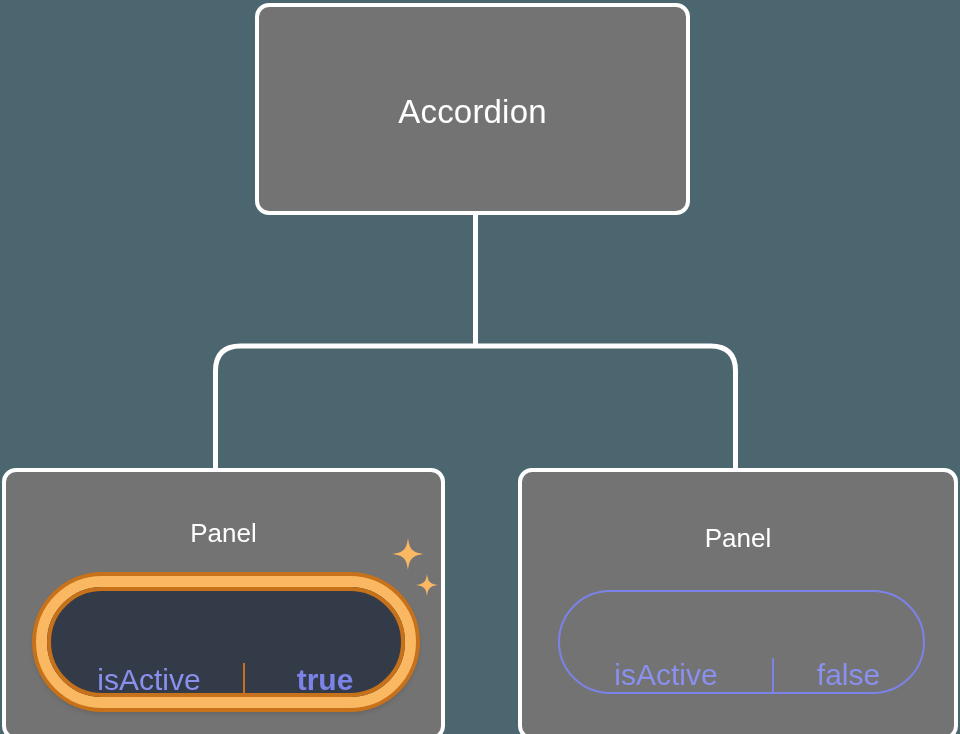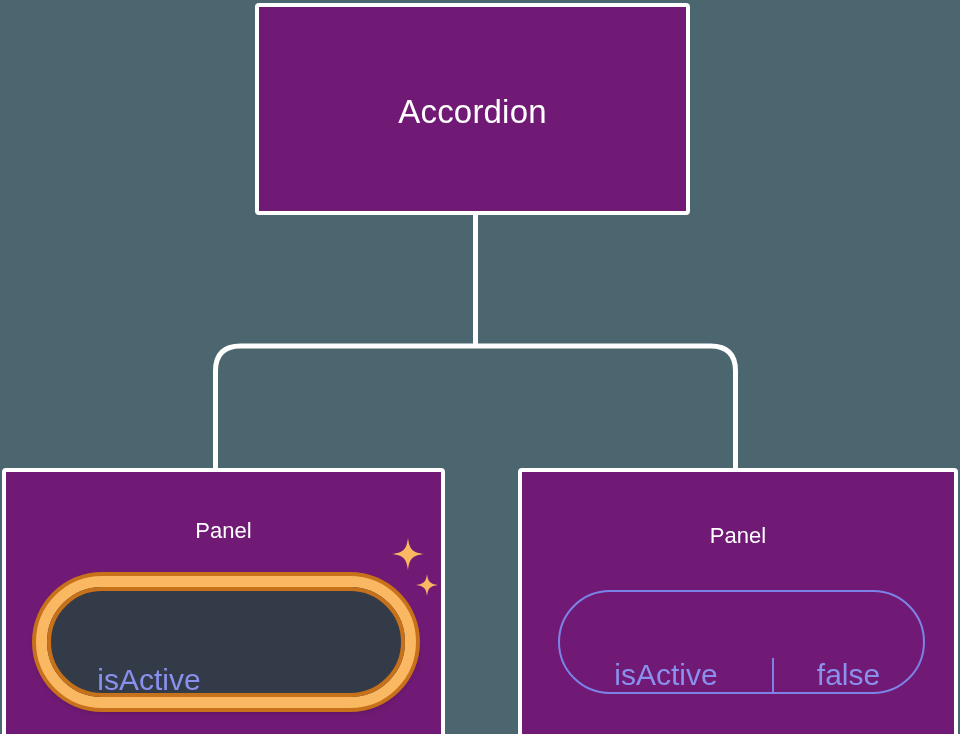--- a/index.html
+++ b/index.html
@@ -27,23 +27,23 @@
   #connectors {
     position: absolute;
     left: 0; top: 0;
     width: 960px; height: 734px;
     pointer-events: none;
   }
 
   
   .node {
     position: absolute;
-    background: #701a75;
+    background: #737373;
     border: 4px solid #ffffff;
-    border-radius: 4px;
+    border-radius: 14px;
     box-sizing: border-box;
   }
 
   #node-accordion {
     left: 255px;
     top: 3px;
     width: 435px;
     height: 212px;
   }
   .node-title-root {
@@ -71,21 +71,21 @@
     width: 440px;
     height: 272px;
   }
   .node-title {
     position: absolute;
     left: 0;
     right: 0;
     top: 48px;
     text-align: center;
     color: #ffffff;
-    font-size: 22px;
+    font-size: 26px;
     font-weight: 400;
     line-height: 1;
   }
   #node-panel-left .node-title { top: 48px; }
   #node-panel-right .node-title { top: 53px; }
 
   
   .pill {
     position: absolute;
     display: flex;
@@ -181,20 +181,21 @@
   <div class="node" id="node-accordion">
     <div class="node-title-root">Accordion</div>
   </div>
 
   <div class="node" id="node-panel-left">
     <div class="node-title">Panel</div>
   </div>
 
   <div class="pill" id="pill-left">
     <div class="pill-cell cell-key">isActive</div>
+    <div class="pill-cell cell-val">true</div>
   </div>
 
   <svg class="sparkles" viewBox="0 0 54 68">
     <path d="M 20 2 C 21.6 13.6 24.4 16.4 36 18 C 24.4 19.6 21.6 22.4 20 34 C 18.4 22.4 15.6 19.6 4 18 C 15.6 16.4 18.4 13.6 20 2 Z" fill="#f9b861"></path>
     <path d="M 39 38 C 40.1 45.9 42 47.8 50 49 C 42 50.2 40.1 52.1 39 60 C 37.9 52.1 36 50.2 28 49 C 36 47.8 37.9 45.9 39 38 Z" fill="#f9b861"></path>
   </svg>
 
   <div class="node" id="node-panel-right">
     <div class="node-title">Panel</div>
   </div>

